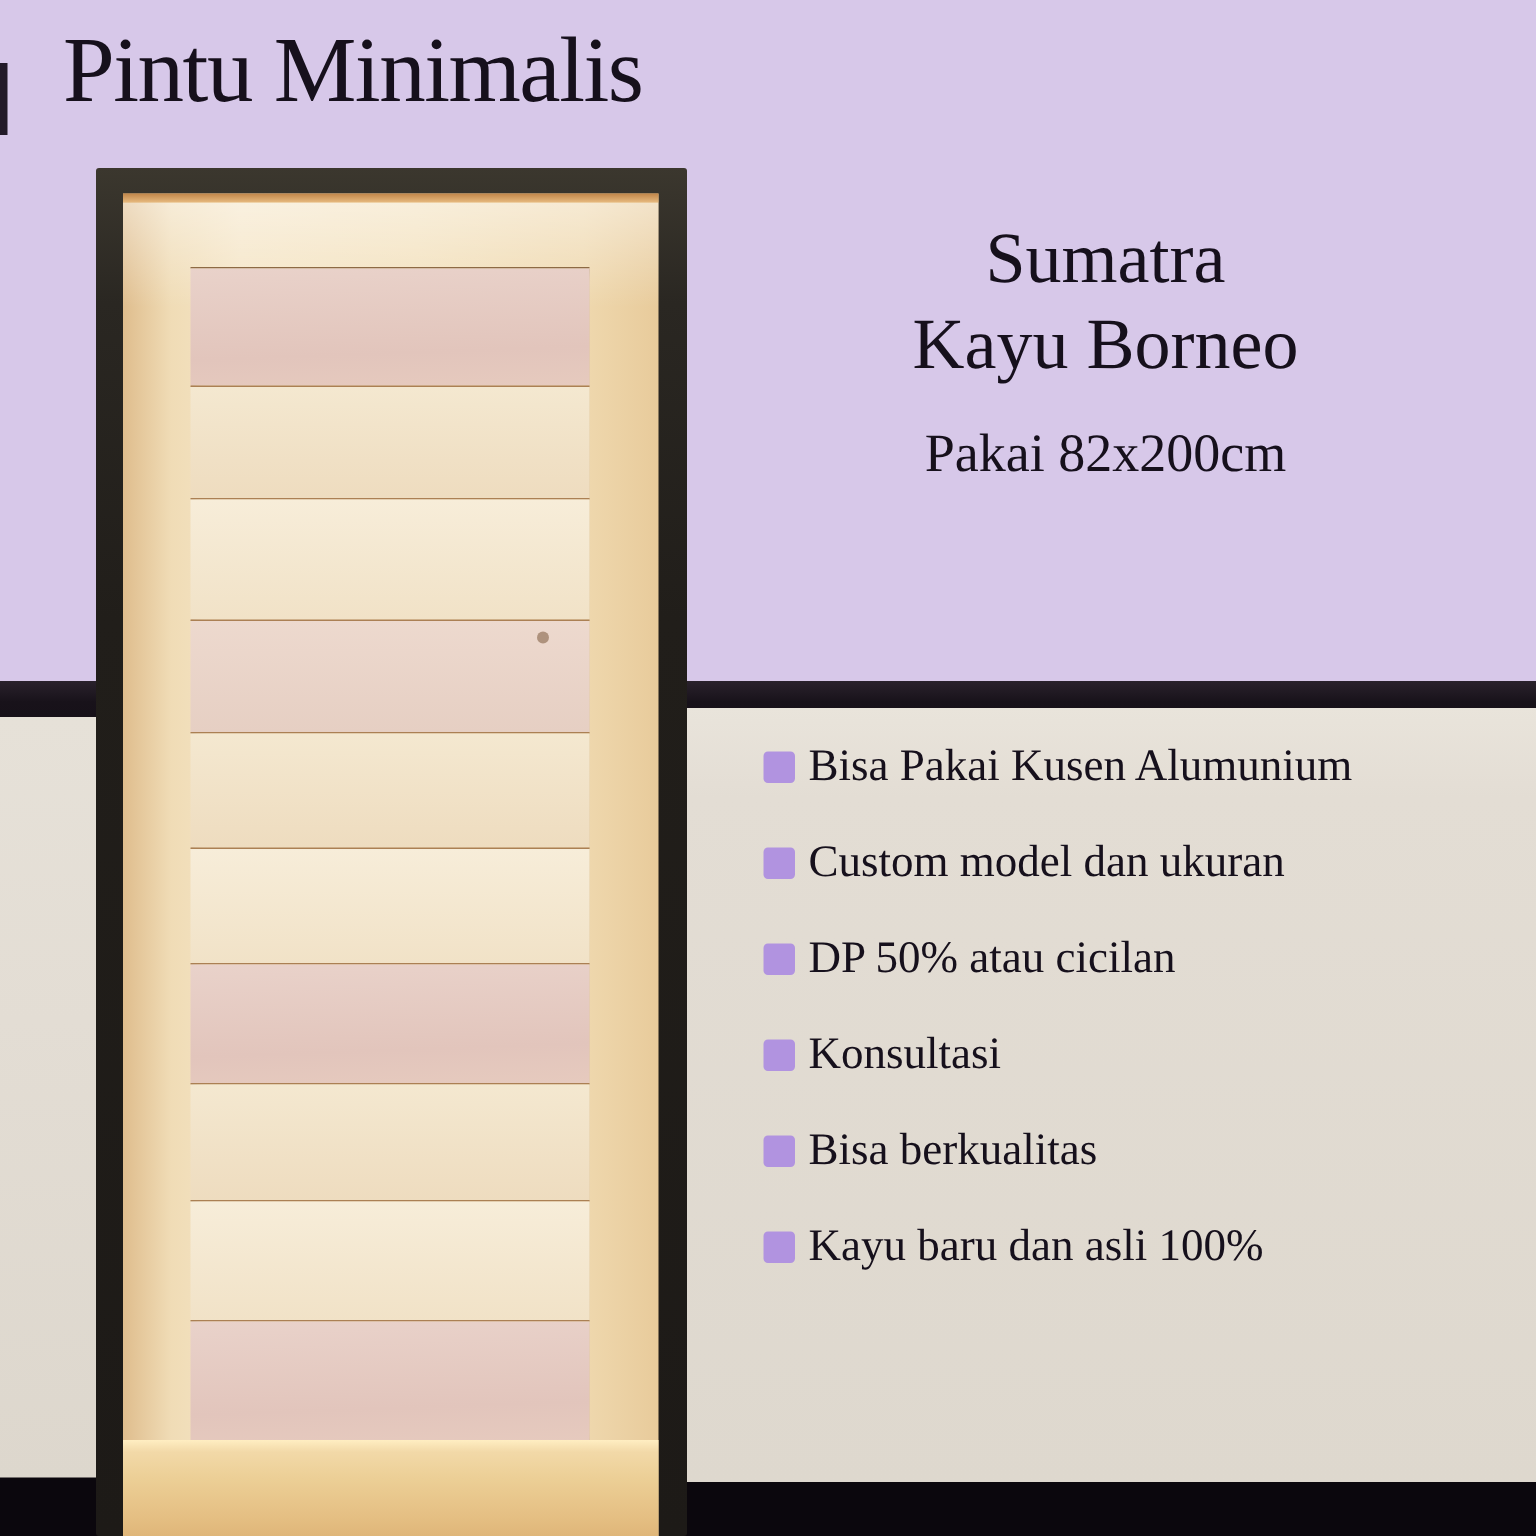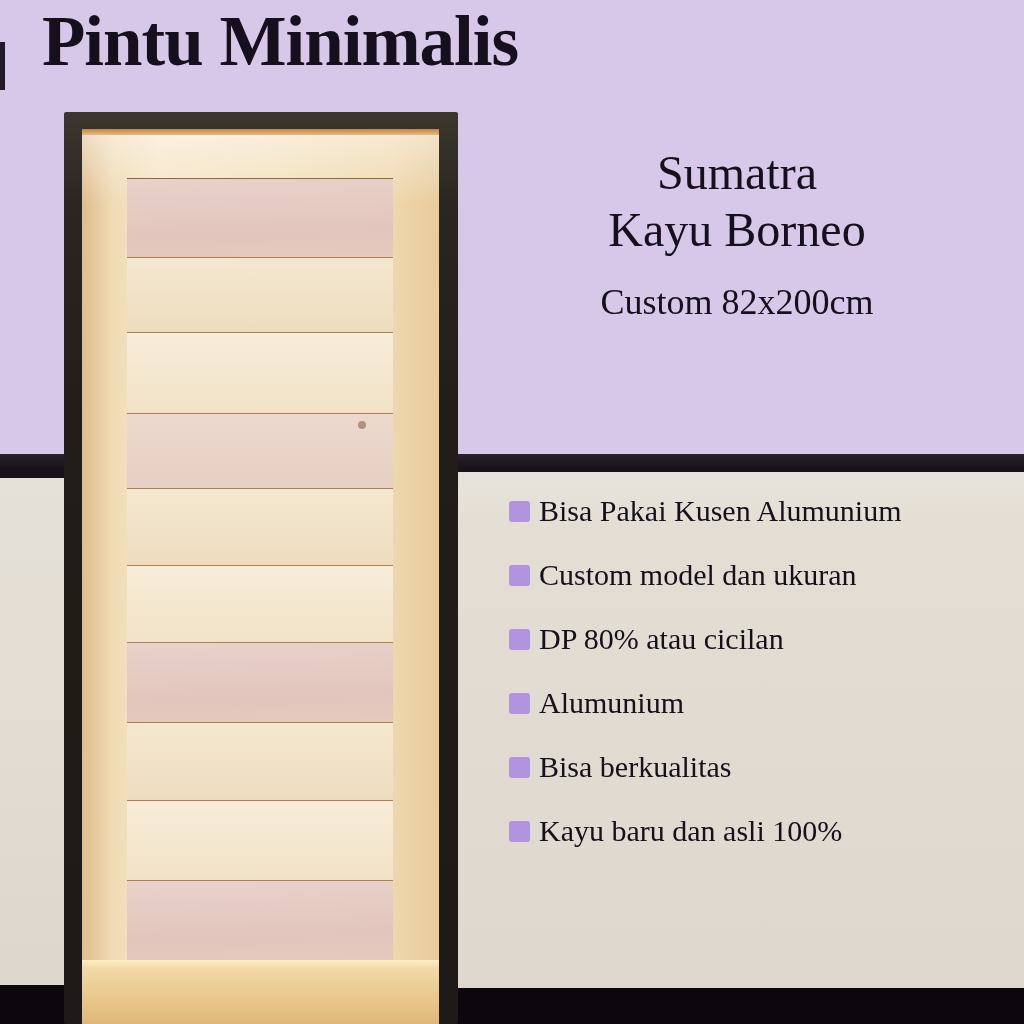--- a/index.html
+++ b/index.html
@@ -70,22 +70,22 @@
   .door-bottom-rail{
     position:absolute;left:0;right:0;top:831px;bottom:0;
     background:linear-gradient(180deg,#ffeec2 0px,#f2d9a8 8px,#eccf96 40%,#e5bf83 80%,#dfb679 100%);
   }
   .knob{
     position:absolute;left:276px;top:292px;width:8px;height:8px;border-radius:50%;
     background:#7c5a3c;opacity:.55;
   }
   
   .title{
-    position:absolute;left:42px;top:6px;
-    font-size:71px;font-weight:700;letter-spacing:-1px;line-height:1;
+    position:absolute;left:42px;top:16px;
+    font-size:62px;font-weight:400;letter-spacing:-1px;line-height:1;
     color:var(--text);white-space:nowrap;
   }
   .heading-block{
     position:absolute;left:527px;top:144px;width:420px;
     text-align:center;color:var(--text);
   }
   .heading-line{font-size:48px;line-height:57px;font-weight:400;}
   .size-line{font-size:36px;margin-top:23px;font-weight:400;}
   .features{
     position:absolute;left:481px;top:489px;list-style:none;
@@ -129,39 +129,39 @@
         <div class="knob"></div>
       </div>
     </div>
   </div>
 
   <h1 class="title">Pintu Minimalis</h1>
 
   <div class="heading-block">
     <div class="heading-line">Sumatra</div>
     <div class="heading-line">Kayu Borneo</div>
-    <div class="size-line">Custom 82x200cm</div>
+    <div class="size-line">Pakai 82x200cm</div>
   </div>
 
   <ul class="features">
     <li>
       <span class="bullet"></span>
       <span>Bisa Pakai Kusen Alumunium</span>
     </li>
     <li>
       <span class="bullet"></span>
       <span>Custom model dan ukuran</span>
     </li>
     <li>
       <span class="bullet"></span>
-      <span>DP 80% atau cicilan</span>
+      <span>DP 50% atau cicilan</span>
     </li>
     <li>
       <span class="bullet"></span>
-      <span>Alumunium</span>
+      <span>Konsultasi</span>
     </li>
     <li>
       <span class="bullet"></span>
       <span>Bisa berkualitas</span>
     </li>
     <li>
       <span class="bullet"></span>
       <span>Kayu baru dan asli 100%</span>
     </li>
   </ul>

